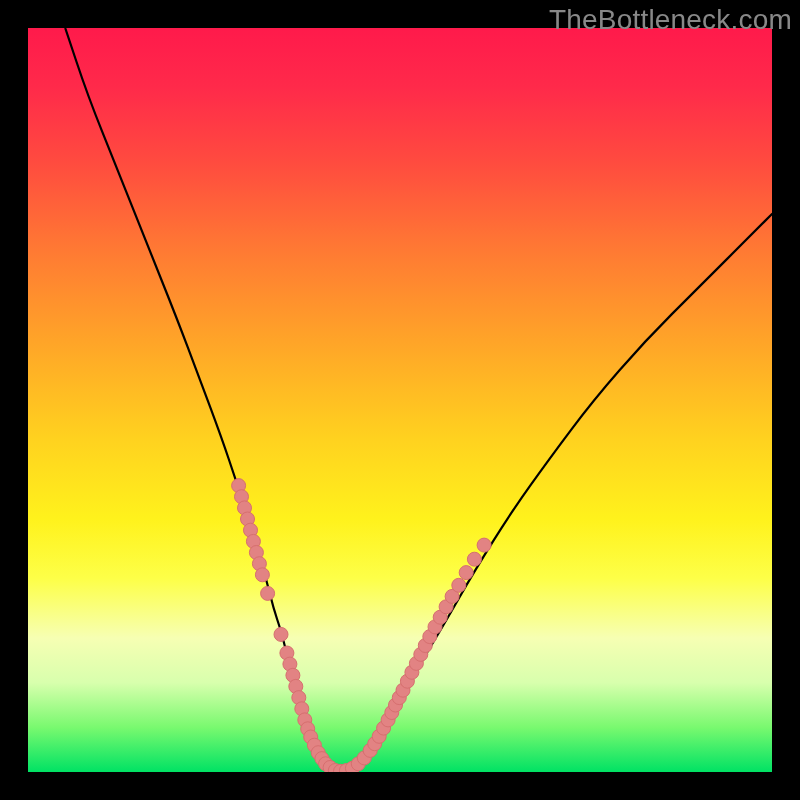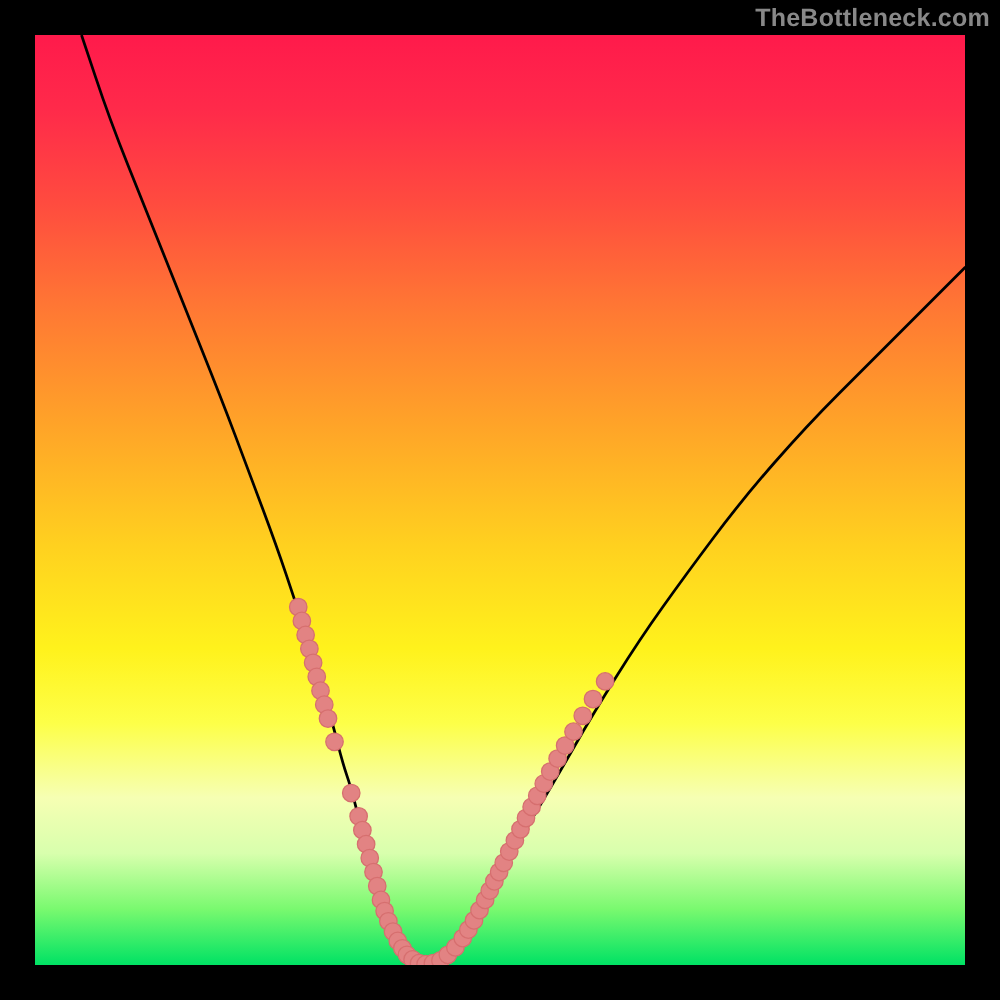--- a/index.html
+++ b/index.html
@@ -46,22 +46,22 @@
   }
   svg.curve {
     position: absolute;
     inset: 0;
   }
   .watermark {
     position: absolute;
     top: 4px;
     right: 8px;
     color: #888;
-    font-size: 20px;
-    font-weight: 700;
+    font-size: 28px;
+    font-weight: 400;
     letter-spacing: 0.2px;
   }
 </style>
 </head>
 <body>
 
 <div class="frame">
   <div class="plot">
     <div class="gradient"></div>
     <svg class="curve" viewBox="0 0 744 744" preserveAspectRatio="none">

